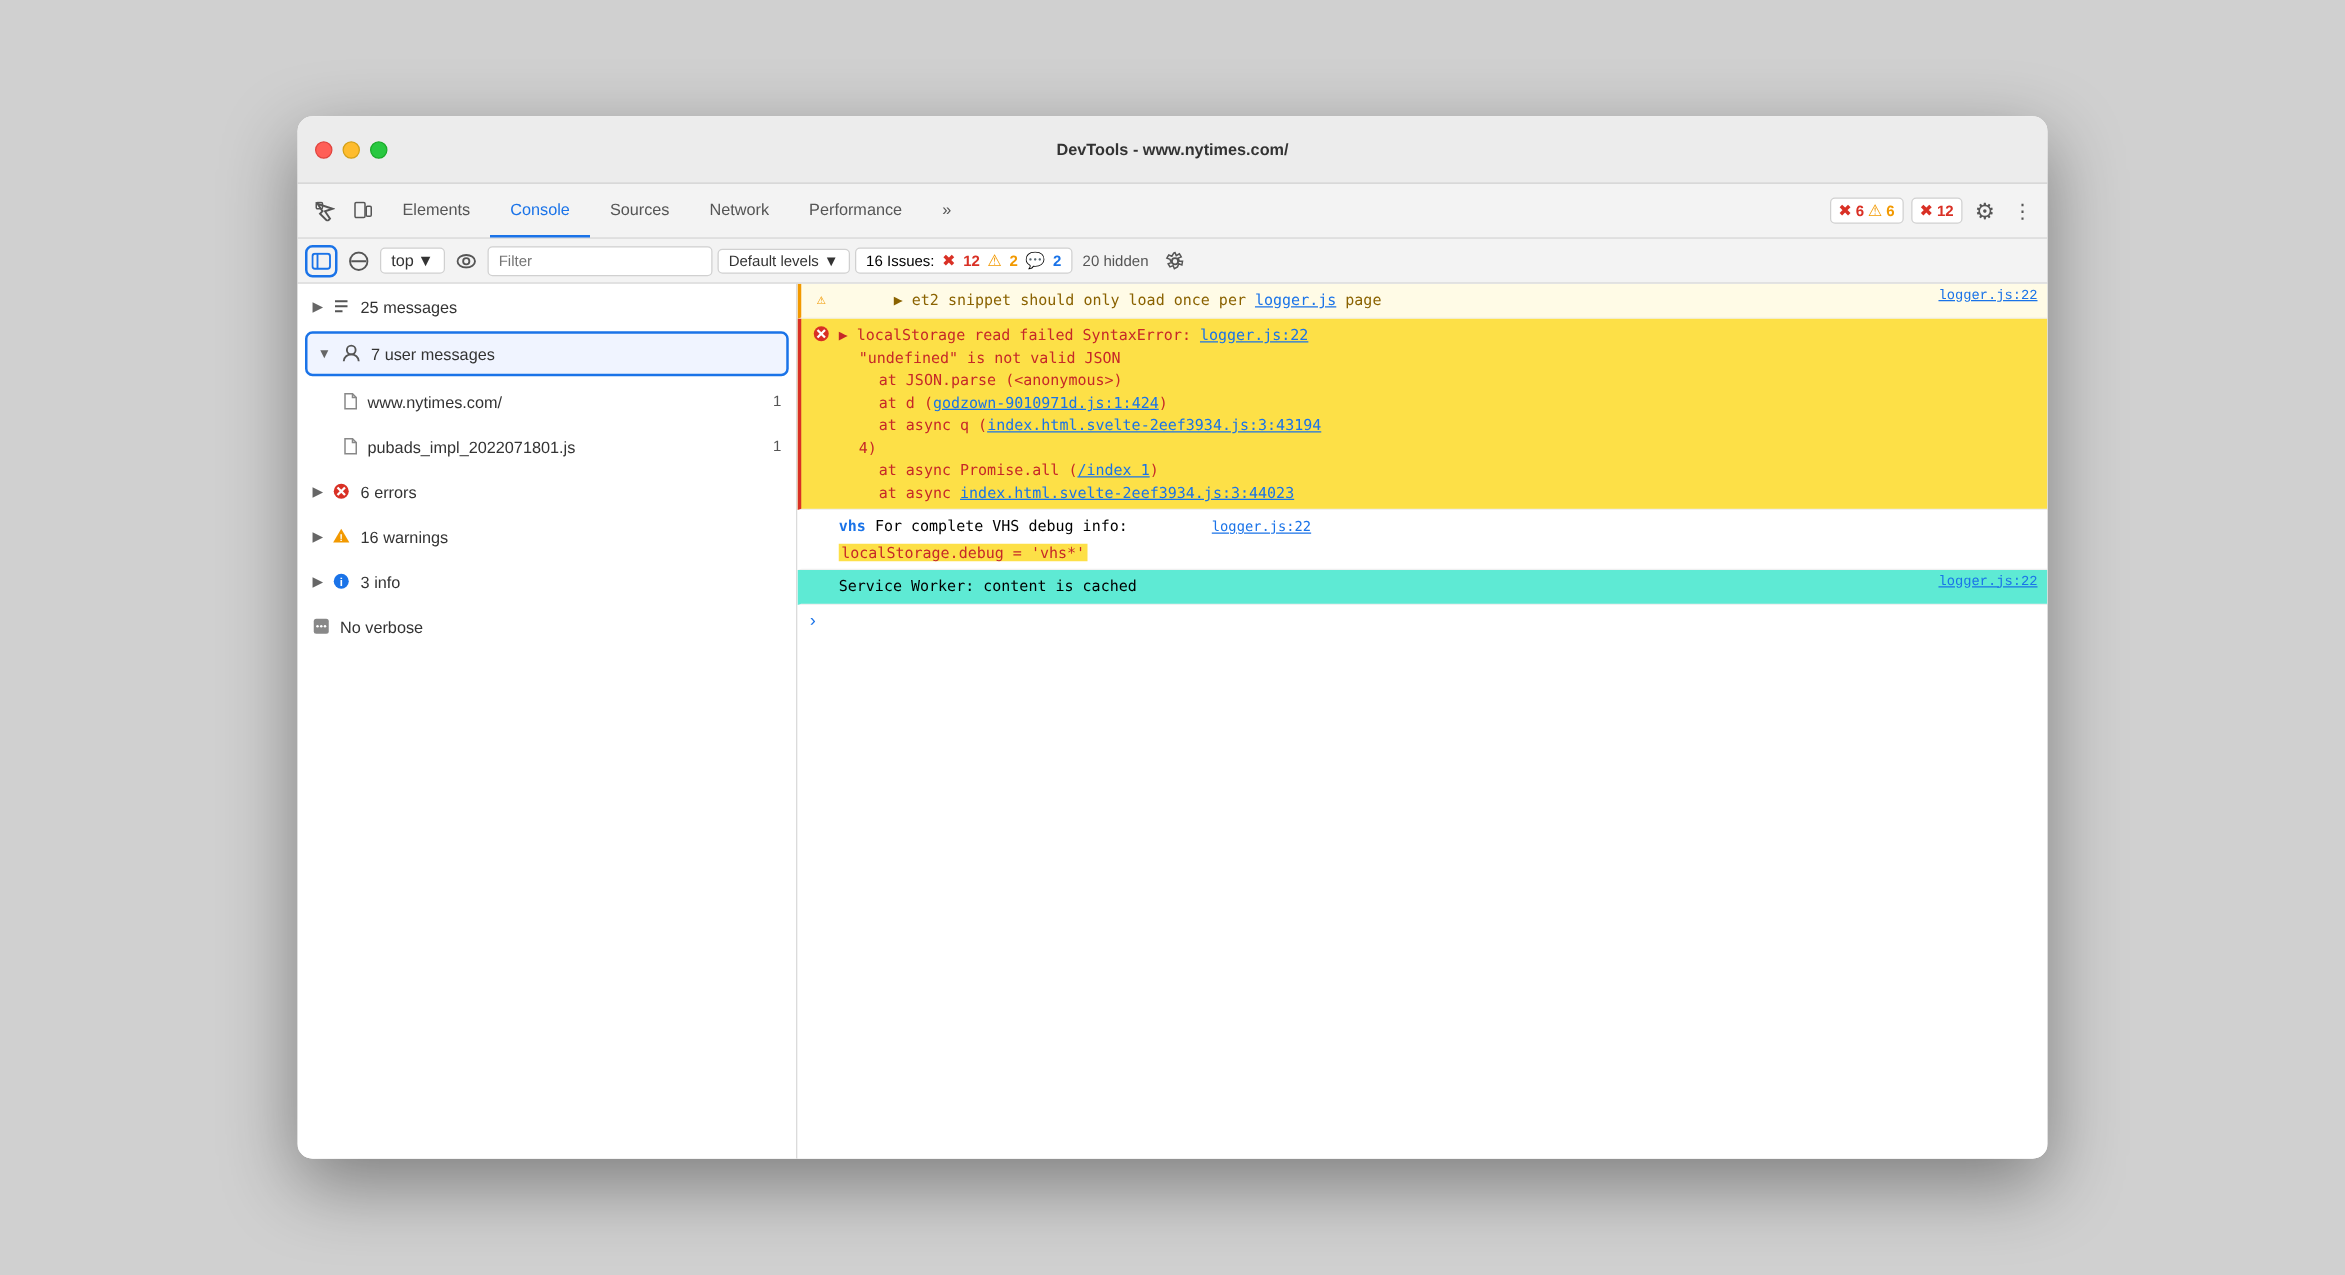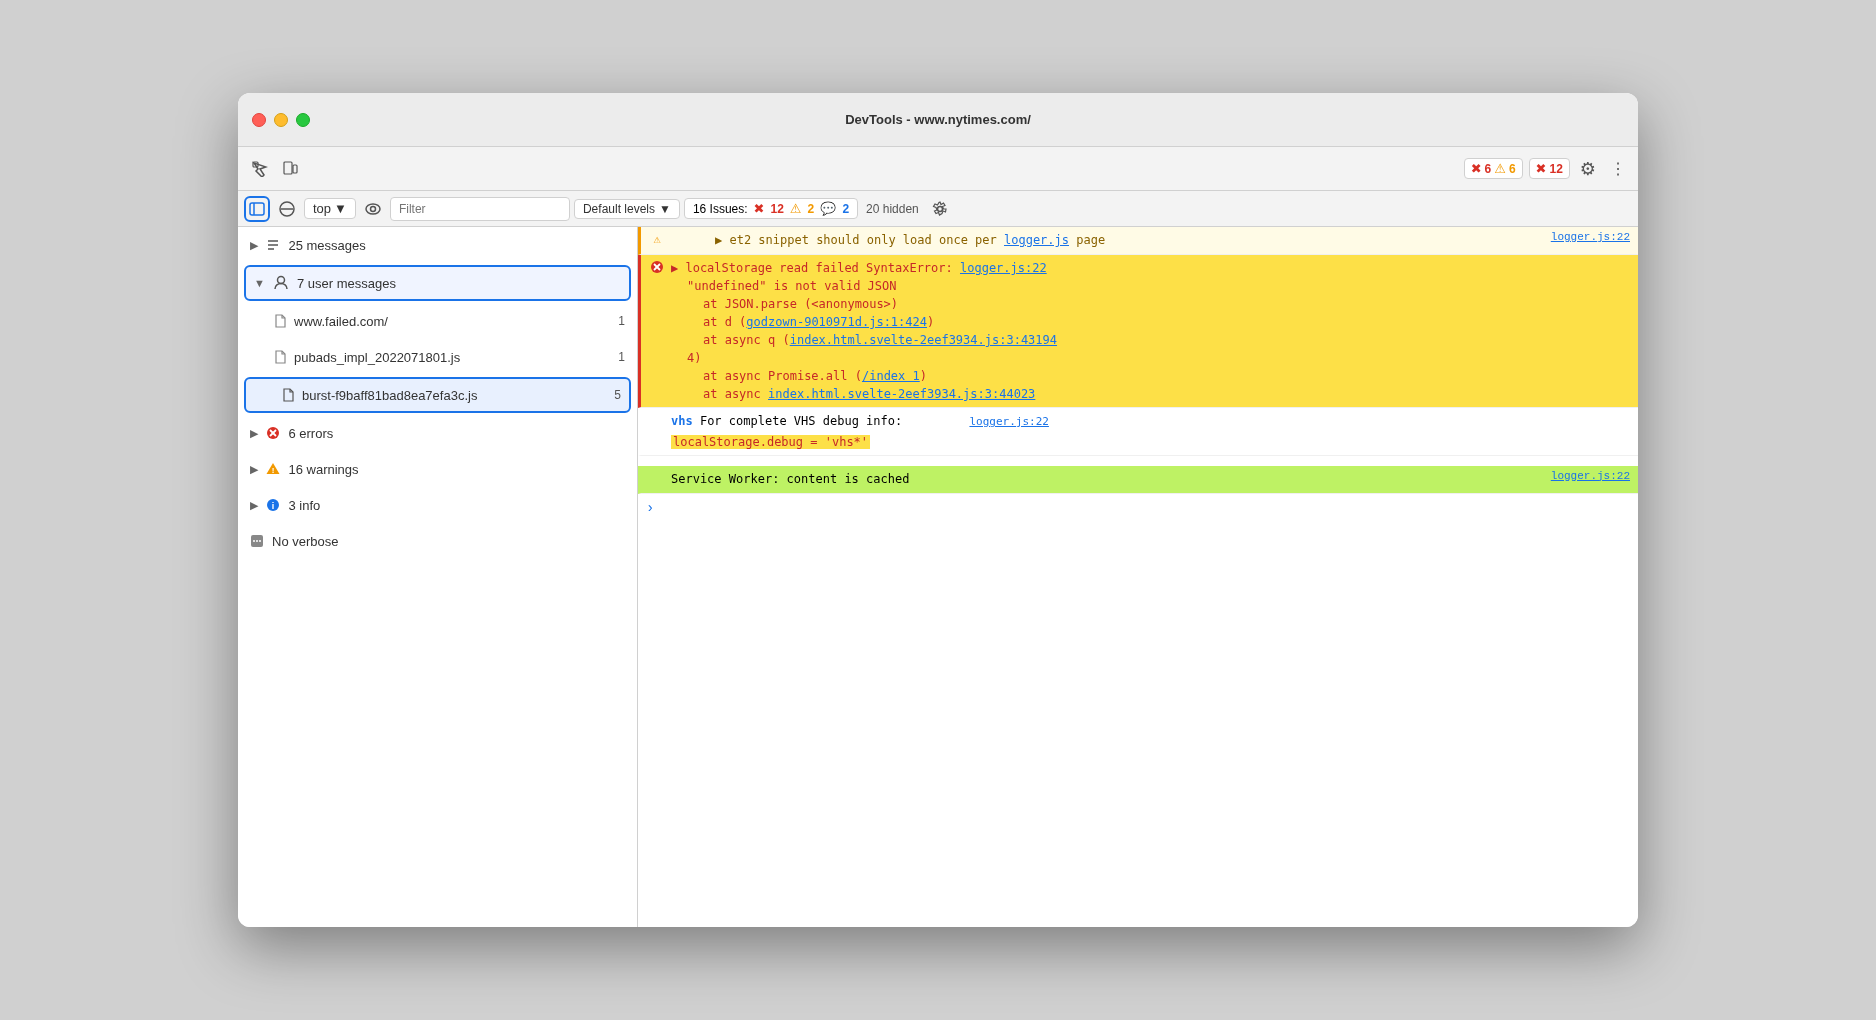--- a/index.html
+++ b/index.html
@@ -259,21 +259,21 @@
       display: flex;
       padding: 4px 8px;
       border-bottom: 1px solid #f0f0f0;
       min-height: 28px;
       align-items: flex-start;
       gap: 6px;
     }
     .log-entry.warning-entry { background: #fffbe6; border-left: 3px solid #f29900; }
     .log-entry.error-entry { background: #fde047; border-left: 3px solid #d93025; }
     .log-entry.vhs-entry { background: #fff; border-left: 3px solid transparent; }
-    .log-entry.service-entry { background: #bef264; border-left: 3px solid transparent; margin-top: 10px; }
+    .log-entry.service-entry { background: #5eead4; border-left: 3px solid transparent; }
     .log-icon {
       flex-shrink: 0;
       width: 16px;
       text-align: center;
       margin-top: 1px;
     }
     .log-content {
       flex: 1;
       line-height: 1.5;
     }
@@ -318,20 +318,28 @@
         <path d="M2 2 L6 8 L4 10 L10 16 L12 14 L8 8 L14 6 Z" fill="none" stroke="#555" stroke-width="1.5"></path>
         <rect x="1" y="1" width="5" height="5" rx="1" fill="none" stroke="#555" stroke-width="1.2"></rect>
       </svg>
     </button>
     <button class="toolbar-icon-btn" title="Device">
       <svg width="16" height="16" viewBox="0 0 16 16" fill="none">
         <rect x="2" y="1" width="8" height="12" rx="1" fill="none" stroke="#555" stroke-width="1.2"></rect>
         <rect x="11" y="4" width="4" height="8" rx="1" fill="none" stroke="#555" stroke-width="1.2"></rect>
       </svg>
     </button>
+    <div class="tab-bar">
+      <div class="tab">Elements</div>
+      <div class="tab active">Console</div>
+      <div class="tab">Sources</div>
+      <div class="tab">Network</div>
+      <div class="tab">Performance</div>
+      <div class="tab">»</div>
+    </div>
     <div class="toolbar-right">
       <div class="badge-group">
         <span class="icon-x">✖</span>
         <span class="badge-red">6</span>
         <span class="icon-warn">⚠</span>
         <span class="badge-yellow">6</span>
       </div>
       <div class="badge-group">
         <span class="icon-x">✖</span>
         <span class="badge-red">12</span>
@@ -408,41 +416,33 @@
           <path d="M2 14 C2 10.5 5 8.5 8 8.5 C11 8.5 14 10.5 14 14" stroke="#555" stroke-width="1.5" fill="none"></path>
         </svg>
         <span>7 user messages</span>
       </div>
 
       <div class="sidebar-item sidebar-indent1">
         <svg width="12" height="14" viewBox="0 0 12 14" fill="none">
           <path d="M2 1 H8 L11 4 V13 H2 Z" stroke="#888" stroke-width="1.2" fill="none"></path>
           <path d="M8 1 V4 H11" stroke="#888" stroke-width="1.2"></path>
         </svg>
-        <span>www.failed.com/</span>
+        <span>www.nytimes.com/</span>
         <span class="count-badge">1</span>
       </div>
 
       <div class="sidebar-item sidebar-indent1">
         <svg width="12" height="14" viewBox="0 0 12 14" fill="none">
           <path d="M2 1 H8 L11 4 V13 H2 Z" stroke="#888" stroke-width="1.2" fill="none"></path>
           <path d="M8 1 V4 H11" stroke="#888" stroke-width="1.2"></path>
         </svg>
         <span>pubads_impl_2022071801.js</span>
         <span class="count-badge">1</span>
       </div>
 
-      <div class="sidebar-item sidebar-indent1" style="border: 2px solid #1a73e8; border-radius: 6px; margin: 2px 6px; padding: 4px 8px 4px 36px; background: #e8f0fe;">
-        <svg width="12" height="14" viewBox="0 0 12 14" fill="none">
-          <path d="M2 1 H8 L11 4 V13 H2 Z" stroke="#555" stroke-width="1.2" fill="none"></path>
-          <path d="M8 1 V4 H11" stroke="#555" stroke-width="1.2"></path>
-        </svg>
-        <span>burst-f9baff81bad8ea7efa3c.js</span>
-        <span class="count-badge">5</span>
-      </div>
 
       <div class="sidebar-item">
         <span class="arrow">▶</span>
         <svg width="14" height="14" viewBox="0 0 14 14" fill="none">
           <circle cx="7" cy="7" r="6" fill="#d93025"></circle>
           <line x1="4" y1="4" x2="10" y2="10" stroke="white" stroke-width="1.8"></line>
           <line x1="10" y1="4" x2="4" y2="10" stroke="white" stroke-width="1.8"></line>
         </svg>
         <span>6 errors</span>
       </div>

